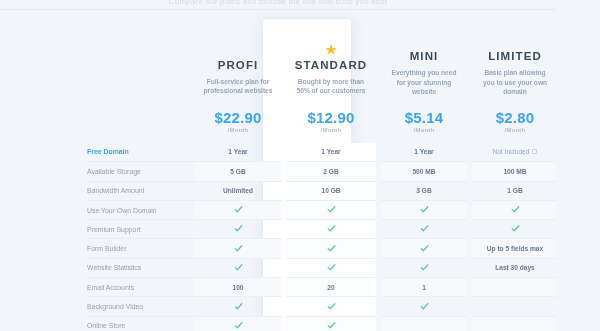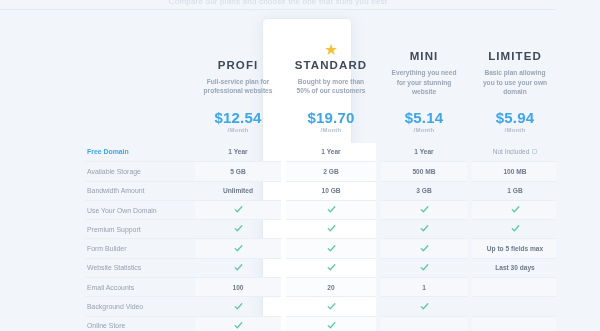--- a/index.html
+++ b/index.html
@@ -210,50 +210,50 @@
       </colgroup>
 
       <thead>
         <tr>
           <th></th>
 
           <th class="plan-head">
             <div class="badge-slot"></div>
             <div class="plan-name">PROFI</div>
             <div class="plan-desc">Full-service plan for professional websites</div>
-            <div class="plan-price">$12.54</div>
+            <div class="plan-price">$22.90</div>
             <div class="plan-period">/Month</div>
           </th>
           <th></th>
 
           <th class="plan-head">
             <div class="badge-slot">
               <span class="star-icon">★</span>
             </div>
             <div class="plan-name">STANDARD</div>
             <div class="plan-desc">Bought by more than 50% of our customers</div>
-            <div class="plan-price">$19.70</div>
+            <div class="plan-price">$12.90</div>
             <div class="plan-period">/Month</div>
           </th>
           <th></th>
 
           <th class="plan-head">
             <div class="badge-slot"></div>
             <div class="plan-name">MINI</div>
             <div class="plan-desc">Everything you need for your stunning website</div>
             <div class="plan-price">$5.14</div>
             <div class="plan-period">/Month</div>
           </th>
           <th></th>
 
           <th class="plan-head">
             <div class="badge-slot"></div>
             <div class="plan-name">LIMITED</div>
             <div class="plan-desc">Basic plan allowing you to use your own domain</div>
-            <div class="plan-price">$5.94</div>
+            <div class="plan-price">$2.80</div>
             <div class="plan-period">/Month</div>
           </th>
         </tr>
       </thead>
 
       <tbody id="rows-body">
           <tr>
             <td class="feat active">Free Domain</td>
             <td class=" val-strong">1 Year</td>
             <td class="gap"></td>

